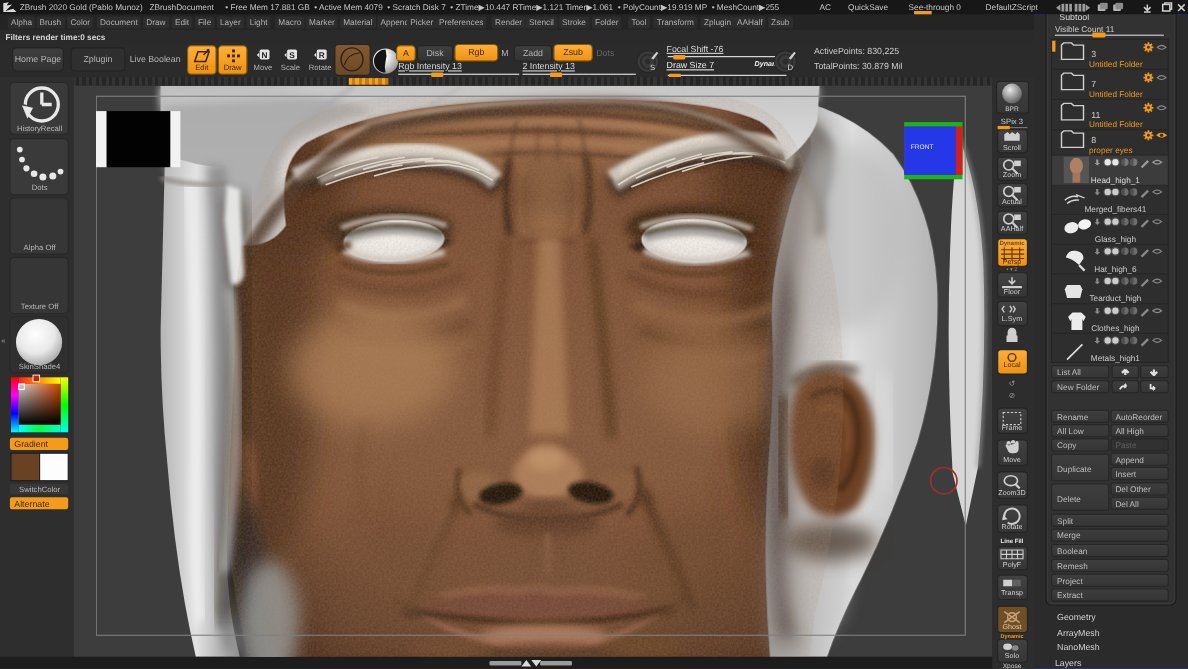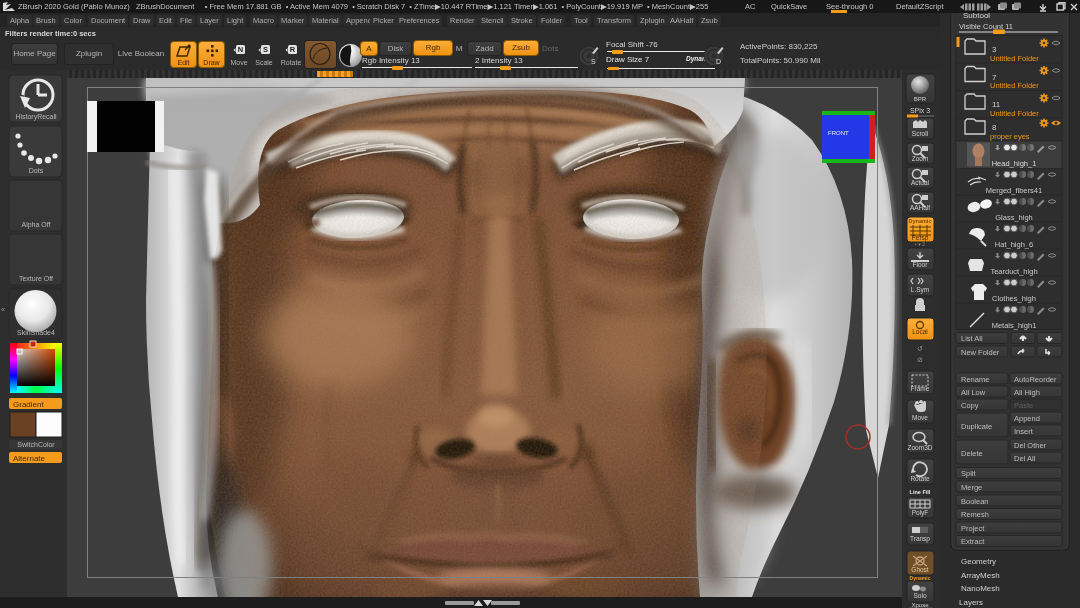--- a/index.html
+++ b/index.html
@@ -12,21 +12,21 @@
 
 #menubar{position:absolute;left:0;top:13px;width:1080px;height:14px;background:#242424;}
 #menubar .m{position:absolute;top:1.5px;height:11px;line-height:11px;padding:0 3px;background:#2d2d2d;border-radius:2px;color:#b0b0b0;font-size:7.5px;}
 
 #filters{position:absolute;left:0;top:27px;width:1080px;height:13px;background:#2a2a2a;color:#d8d8d8;font-size:7.5px;}
 
 #toolbar{position:absolute;left:0;top:40px;width:1080px;height:38px;background:#2b2b2b;}
 .tbtn{position:absolute;background:linear-gradient(#3e3e3e,#333);border-radius:3px;color:#b5b5b5;font-size:8px;text-align:center;box-shadow:0 0 0 1px #232323;}
 .obtn{background:linear-gradient(#fdae39,#ef9213);color:#402800;box-shadow:0 0 0 1px #8a5a00;}
 .flat{background:none;box-shadow:none;}
-.slider{position:absolute;height:9px;color:#d8d8d8;font-size:8px;}
+.slider{position:absolute;height:9px;color:#d8d8d8;font-size:8px;text-decoration:underline;}
 .sline{position:absolute;height:1px;background:#e9e9e9;}
 .shandle{position:absolute;width:11px;height:4px;background:#f49b1c;border-radius:1px;}
 
 #leftbar{position:absolute;left:0;top:70px;width:67px;height:538px;background:#2e2e2e;}
 
 #canvas{position:absolute;left:67px;top:78px;width:835px;height:519px;background:#414141;}
 
 #shelf{position:absolute;left:902px;top:70px;width:38px;height:538px;background:#2d2d2d;}
 
 #rightpanel{position:absolute;left:940px;top:0px;width:140px;height:608px;background:#1d4ed8;}
@@ -179,21 +179,21 @@
     <div class="shandle" style="left:608px;top:27px"></div>
     <div class="abs" style="left:686px;top:15px;font-size:6.5px;font-weight:bold;color:#efefef;font-style:italic">Dynamic</div>
     <svg class="abs" style="left:703px;top:4px" width="24" height="24" viewBox="0 0 24 24">
         <circle cx="11" cy="12" r="10" fill="#3a3a3a" stroke="#262626"></circle>
         <circle cx="11" cy="12" r="6.5" fill="none" stroke="#2a2a2a" stroke-width="1.5"></circle>
         <circle cx="11" cy="12" r="2.5" fill="#2c2c2c"></circle>
         <path d="M14 9 L19 3 l1.5 1.2 L16 10 Z" fill="#cfcfcf"></path>
         <text x="13" y="20" font-size="7" fill="#dcdcdc" font-family="Liberation Sans">D</text>
       </svg>
     <div class="abs" style="left:740px;top:2px;font-size:8px;color:#cdcdcd">ActivePoints: 830,225</div>
-    <div class="abs" style="left:740px;top:16px;font-size:8px;color:#cdcdcd">TotalPoints: 50.990 Mil</div>
+    <div class="abs" style="left:740px;top:16px;font-size:8px;color:#cdcdcd">TotalPoints: 30.879 Mil</div>
     <div class="abs" style="left:0px;top:30px;width:940px;height:8px;background:repeating-linear-gradient(90deg,#333 0 3px,#262626 3px 6px)"></div>
     <div class="abs" style="left:317px;top:31px;width:36px;height:6px;background:repeating-linear-gradient(90deg,#f8a01e 0 3px,#c67b12 3px 6px)"></div>
   </div>
   <div id="leftbar">
   <svg width="67" height="538" viewBox="0 70 67 538">
     <g font-family="Liberation Sans" font-size="7" fill="#b9b9b9" text-anchor="middle">
 
     <rect x="9" y="75" width="53" height="47" rx="4" fill="#3a3a3a" stroke="#282828"></rect>
     <circle cx="38" cy="95" r="15" fill="none" stroke="#e8e8e8" stroke-width="3"></circle>
     <path d="M38 95 L38 84 M38 95 L47 95" stroke="#e8e8e8" stroke-width="3" fill="none"></path>

